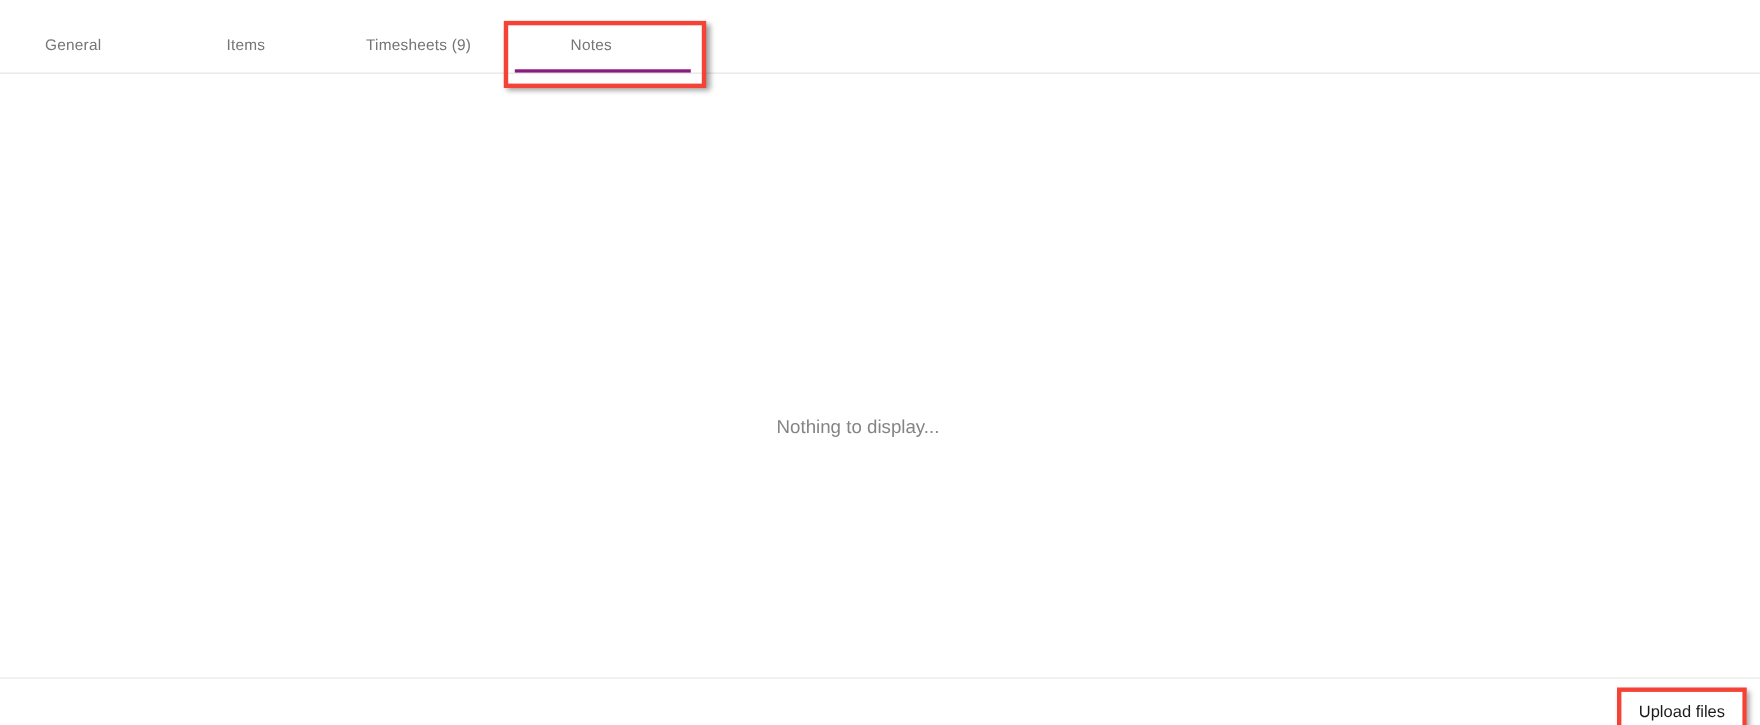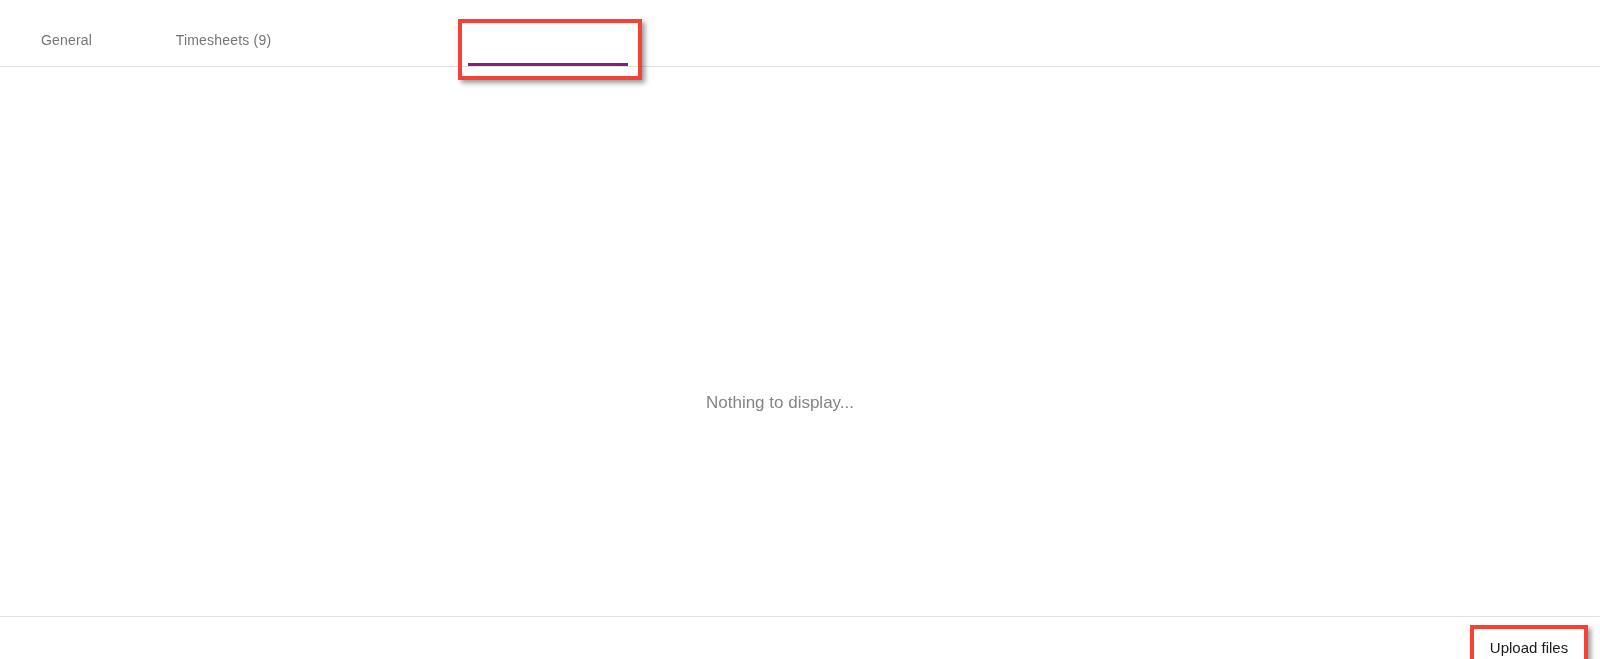--- a/index.html
+++ b/index.html
@@ -81,21 +81,21 @@
   }
 
   
   .content {
     position: relative;
     height: 550px;
     border-bottom: 1px solid var(--divider);
   }
   .empty-message {
     position: absolute;
-    top: 326px;
+    top: 312px;
     left: 0;
     width: 1560px;
     text-align: center;
     font-size: 17px;
     color: var(--empty-text);
   }
 
   
   .footer {
     position: relative;
@@ -114,21 +114,23 @@
     white-space: nowrap;
   }
 </style>
 </head>
 <body>
 
 <div class="screen">
 
   <div class="tabbar">
     <div class="tab">General</div>
+    <div class="tab">Items</div>
     <div class="tab">Timesheets (9)</div>
+    <div class="tab">Notes</div>
     <div class="tab-indicator"></div>
 
     <div class="annotation-box annotation-attachments"></div>
   </div>
 
   <div class="content">
     <div class="empty-message">Nothing to display...</div>
   </div>
 
   <div class="footer">

